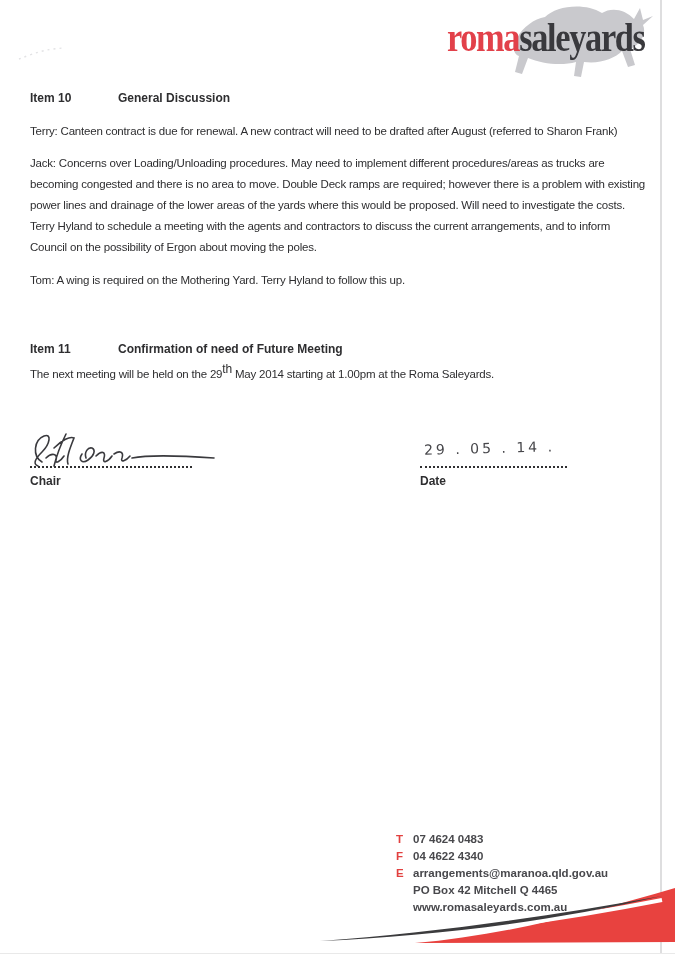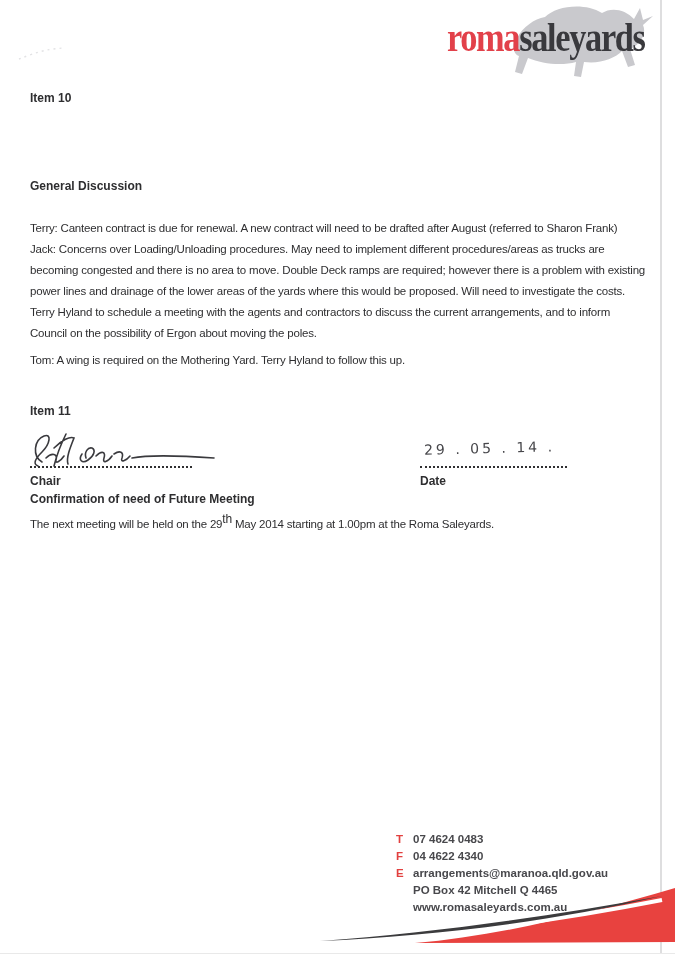--- a/index.html
+++ b/index.html
@@ -18,30 +18,30 @@
   .logo .wordmark{
     position:absolute;right:0;top:2px;z-index:1;white-space:nowrap;
     font-family:"Liberation Serif",serif;font-weight:700;
     font-size:39px;letter-spacing:-1.5px;line-height:1;
     transform:scaleX(.88);transform-origin:right center;
   }
   .logo .word-red{color:#e2414a;}
   .logo .word-dark{color:#39393d;}
   
   .content{position:absolute;left:30px;top:90px;width:618px;}
-  .item-heading{display:flex;font-weight:700;font-size:12px;line-height:16px;flex-direction:column;}
+  .item-heading{display:flex;font-weight:700;font-size:12px;line-height:16px;}
   .item-heading .item-number{width:88px;flex:0 0 88px;}
   .para{
     font-size:11.5px;line-height:21px;letter-spacing:-.2px;
     white-space:pre-line;margin:0;
   }
-  .para-terry{margin-top:24px;}
-  .para-jack{}
-  .para-tom{margin-top:6px;}
-  .item11{margin-top:32px;}
+  .para-terry{margin-top:15px;}
+  .para-jack{margin-top:11px;}
+  .para-tom{margin-top:12px;}
+  .item11{margin-top:50px;}
   .meeting-line{margin-top:2px;font-size:11.5px;line-height:21px;letter-spacing:-.2px;}
   .meeting-line sup{font-size:12px;vertical-align:super;}
   
   .sig-row{position:absolute;left:30px;top:430px;width:615px;height:64px;}
   .sig-cell{position:absolute;top:0;}
   .sig-cell.chair{left:0;width:210px;}
   .sig-cell.date{left:390px;width:160px;}
   .sig-art{position:absolute;left:-4px;top:-2px;}
   .hand-date{
     position:absolute;left:4px;top:10px;

